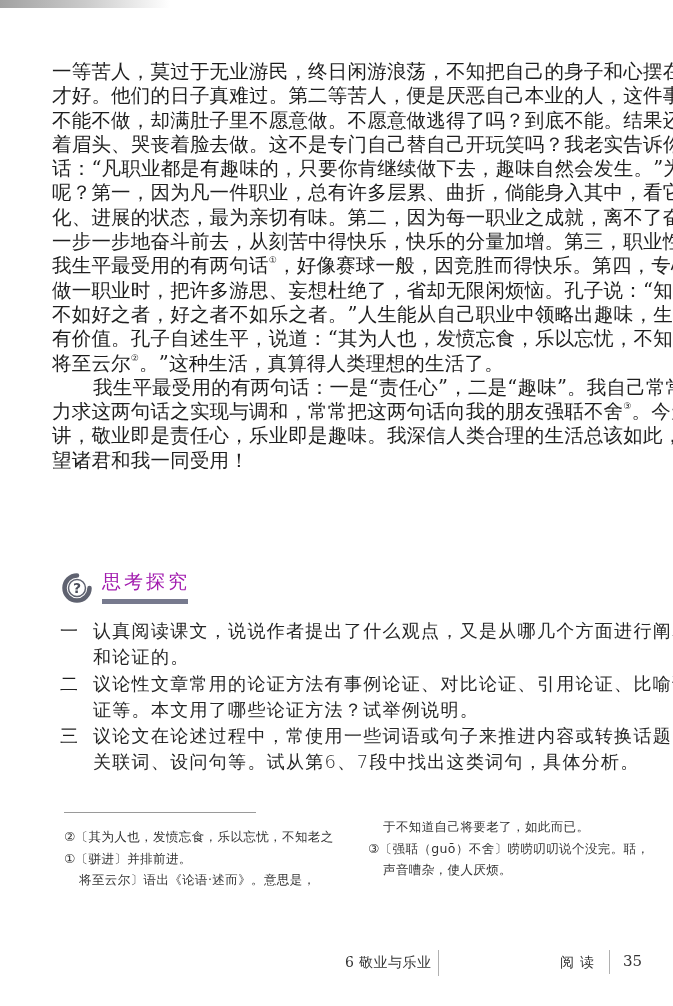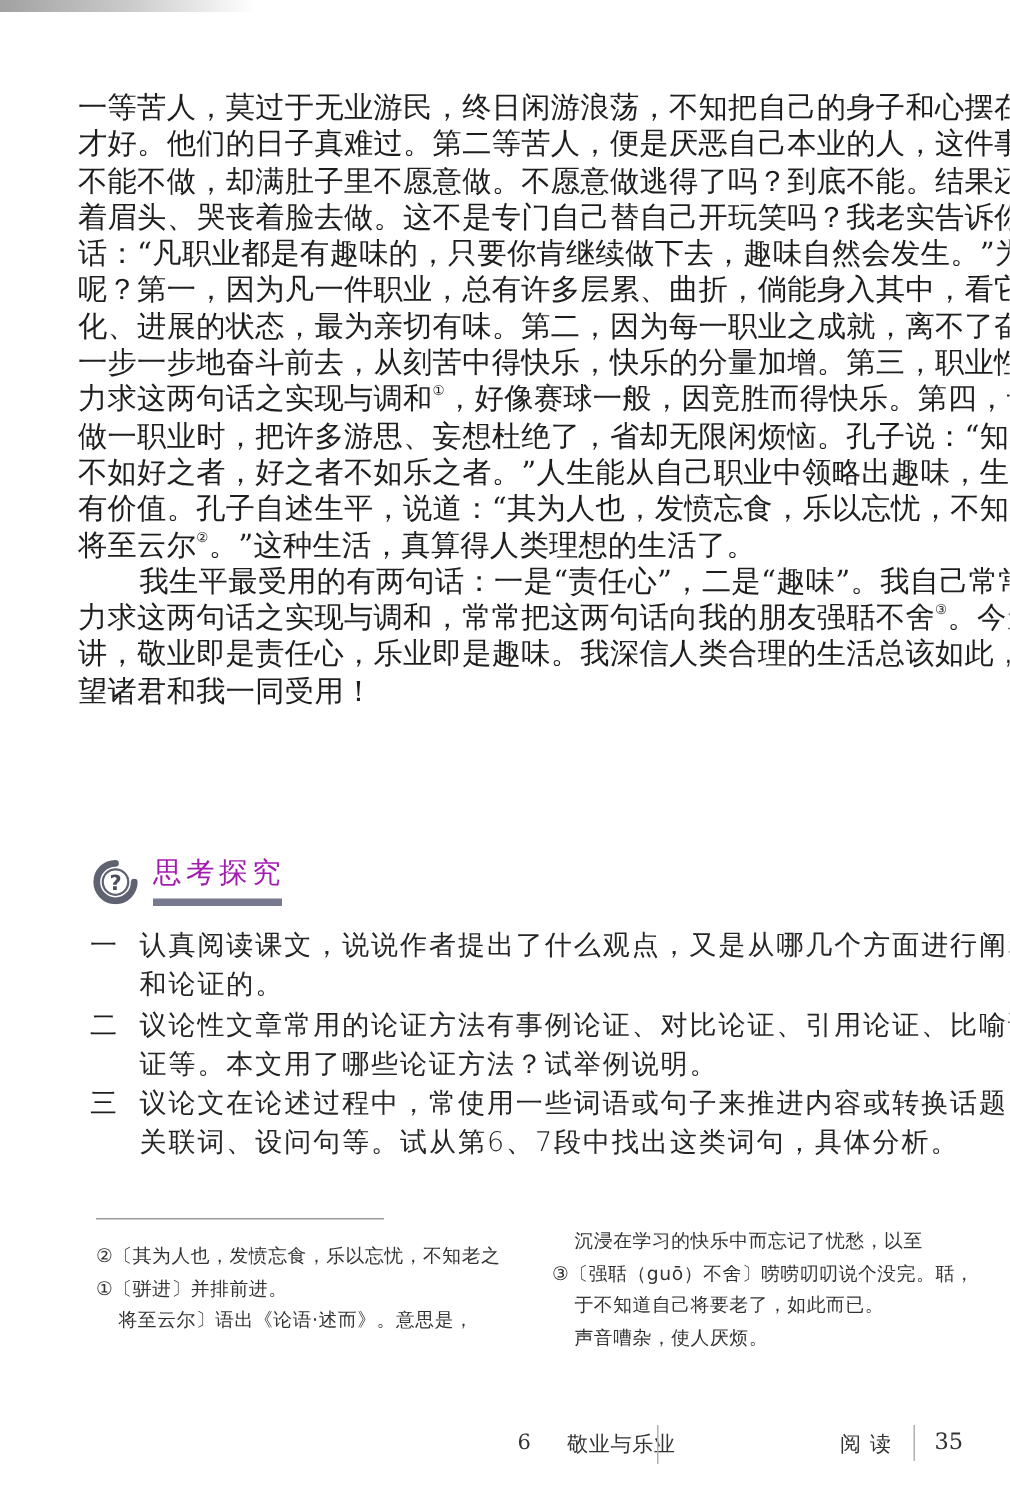--- a/index.html
+++ b/index.html
@@ -122,41 +122,41 @@
     .fn-line.cont { padding-left: 15px; }
     .footer {
       position: absolute;
       top: 950px;
       left: 0; width: 673px;
       height: 30px;
       font-size: 14px;
       color: #333;
     }
     .footer .chapter-num { position: absolute; left: 345px; top: 4px; }
-    .footer .chapter-title { position: absolute; left: 378px; top: 4px; letter-spacing: 0.5px; }
+    .footer .chapter-title { position: absolute; left: 359px; top: 4px; letter-spacing: 0.5px; }
     .footer .divider1 { position: absolute; left: 438px; top: 0; width: 1px; height: 26px; background: #b0b0b0; }
     .footer .section-label { position: absolute; left: 560px; top: 4px; letter-spacing: 6px; }
     .footer .divider2 { position: absolute; left: 609px; top: 0; width: 1px; height: 24px; background: #b0b0b0; }
     .footer .page-num { position: absolute; left: 623px; top: 2px; font-size: 15px; }
   </style>
 </head>
 <body>
 
 <div class="page-shadow"></div>
 
 <div class="body-text">
   <div class="line">一等苦人，莫过于无业游民，终日闲游浪荡，不知把自己的身子和心摆在哪里</div>
   <div class="line">才好。他们的日子真难过。第二等苦人，便是厌恶自己本业的人，这件事分明</div>
   <div class="line">不能不做，却满肚子里不愿意做。不愿意做逃得了吗？到底不能。结果还是皱</div>
   <div class="line">着眉头、哭丧着脸去做。这不是专门自己替自己开玩笑吗？我老实告诉你一句</div>
   <div class="line">话：“凡职业都是有趣味的，只要你肯继续做下去，趣味自然会发生。”为什么</div>
   <div class="line">呢？第一，因为凡一件职业，总有许多层累、曲折，倘能身入其中，看它变</div>
   <div class="line">化、进展的状态，最为亲切有味。第二，因为每一职业之成就，离不了奋斗；</div>
   <div class="line">一步一步地奋斗前去，从刻苦中得快乐，快乐的分量加增。第三，职业性质，</div>
-  <div class="line"><span>力求这两句话之实现与调和</span><sup class="fn">①</sup><span>，好像赛球一般，因竞胜而得快乐。第四，专心</span></div>
+  <div class="line"><span>我生平最受用的有两句话</span><sup class="fn">①</sup><span>，好像赛球一般，因竞胜而得快乐。第四，专心</span></div>
   <div class="line">做一职业时，把许多游思、妄想杜绝了，省却无限闲烦恼。孔子说：“知之者</div>
   <div class="line">不如好之者，好之者不如乐之者。”人生能从自己职业中领略出趣味，生活才</div>
   <div class="line">有价值。孔子自述生平，说道：“其为人也，发愤忘食，乐以忘忧，不知老之</div>
   <div class="line last"><span>将至云尔</span><sup class="fn">②</sup><span>。”这种生活，真算得人类理想的生活了。</span></div>
   <div class="line indent">我生平最受用的有两句话：一是“责任心”，二是“趣味”。我自己常常</div>
   <div class="line"><span>力求这两句话之实现与调和，常常把这两句话向我的朋友强聒不舍</span><sup class="fn">③</sup><span>。今天所</span></div>
   <div class="line">讲，敬业即是责任心，乐业即是趣味。我深信人类合理的生活总该如此，我盼</div>
   <div class="line last">望诸君和我一同受用！</div>
 </div>
 
@@ -190,23 +190,22 @@
 
 <div class="fn-rule"></div>
 
 <div class="fn-col left">
   <div class="fn-line">②〔其为人也，发愤忘食，乐以忘忧，不知老之</div>
   <div class="fn-line">①〔骈进〕并排前进。</div>
   <div class="fn-line cont">将至云尔〕语出《论语·述而》。意思是，</div>
 </div>
 
 <div class="fn-col right">
-  <div class="fn-line cont">沉浸在学习的快乐中而忘记了忧愁，以至</div>
+  <div class="fn-line cont">于不知道自己将要老了，如此而已。</div>
   <div class="fn-line">③〔强聒（guō）不舍〕唠唠叨叨说个没完。聒，</div>
-  <div class="fn-line cont">于不知道自己将要老了，如此而已。</div>
   <div class="fn-line cont">声音嘈杂，使人厌烦。</div>
 </div>
 
 <div class="footer">
   <span class="chapter-num">6</span>
   <span class="chapter-title">敬业与乐业</span>
   <span class="divider1"></span>
   <span class="section-label">阅读</span>
   <span class="divider2"></span>
   <span class="page-num">35</span>

